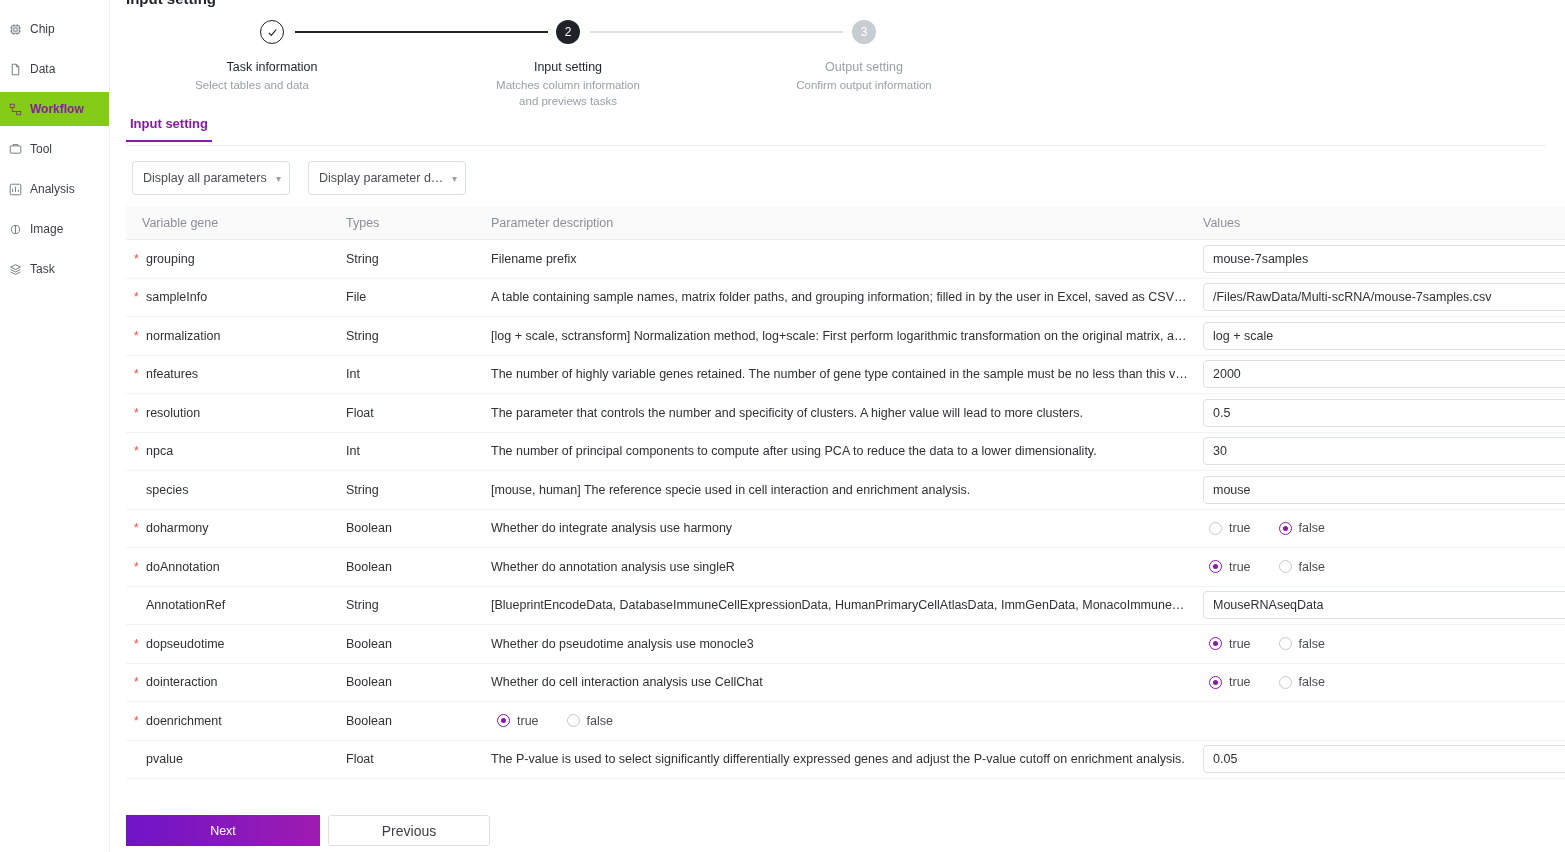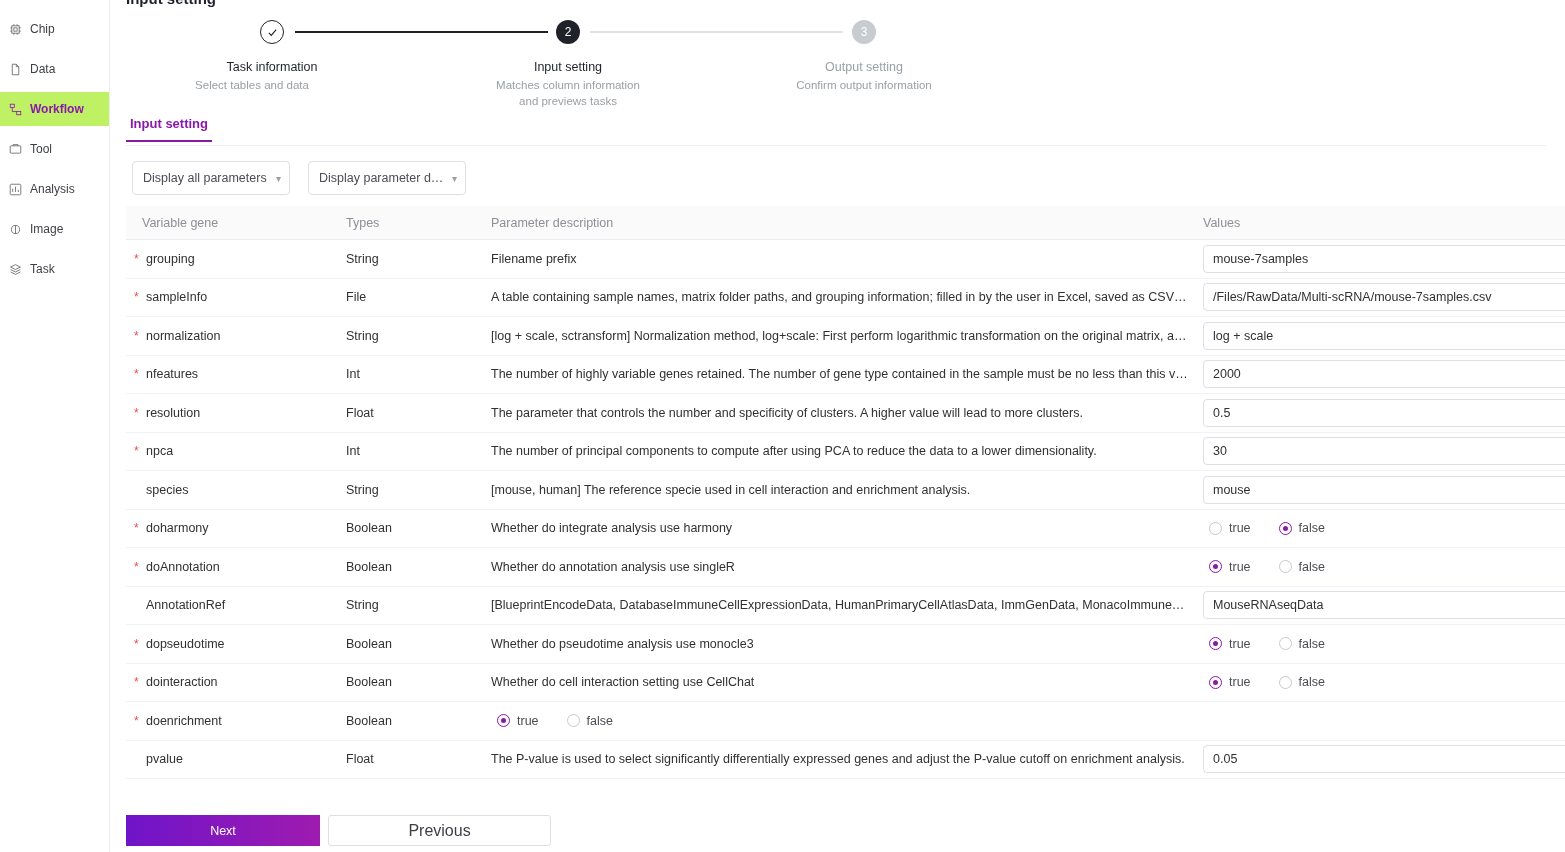--- a/index.html
+++ b/index.html
@@ -31,21 +31,21 @@
     align-items: center;
     gap: 8px;
     height: 34px;
     padding-left: 8px;
     font-size: 12px;
     color: #3c3f45;
     cursor: pointer;
     margin-bottom: 6px;
   }
   .side-item.active {
-    background: #bef264;
+    background: #84cc16;
     color: #8b19a8;
     font-weight: bold;
   }
   .side-ico {
     width: 14px; height: 14px;
     display: inline-flex;
     align-items: center;
     justify-content: center;
     flex-shrink: 0;
   }
@@ -265,26 +265,26 @@
     width: 194px; height: 31px;
     border: none;
     border-radius: 0;
     background: linear-gradient(90deg, #6f14c9 0%, #9e1bb0 100%);
     color: #fff;
     font-size: 12.5px;
     cursor: pointer;
     font-family: "Liberation Sans", sans-serif;
   }
   .btn-prev {
-    width: 223px; height: 31px;
+    width: 162px; height: 31px;
     border: 1px solid #dcdfe6;
     border-radius: 3px;
     background: #fff;
     color: #3c3f45;
-    font-size: 16px;
+    font-size: 14px;
     cursor: pointer;
     font-family: "Liberation Sans", sans-serif;
   }
 </style>
 </head>
 <body>
 
 <div id="app">
 
   <div class="sidebar">
@@ -545,21 +545,21 @@
             </span>
         </div>
       </div>
 
       <div class="row">
         <div class="c-name">
             <span class="req">*</span>
             <span>dointeraction</span>
           </div>
         <div class="c-type">Boolean</div>
-        <div class="c-desc">Whether do cell interaction setting use CellChat</div>
+        <div class="c-desc">Whether do cell interaction analysis use CellChat</div>
         <div class="c-val radios" style="padding-left:6px;">
           <span class="radio">
               <span class="dot on"></span>
               <span>true</span>
             </span>
           <span class="radio">
               <span class="dot"></span>
               <span>false</span>
             </span>
         </div>

